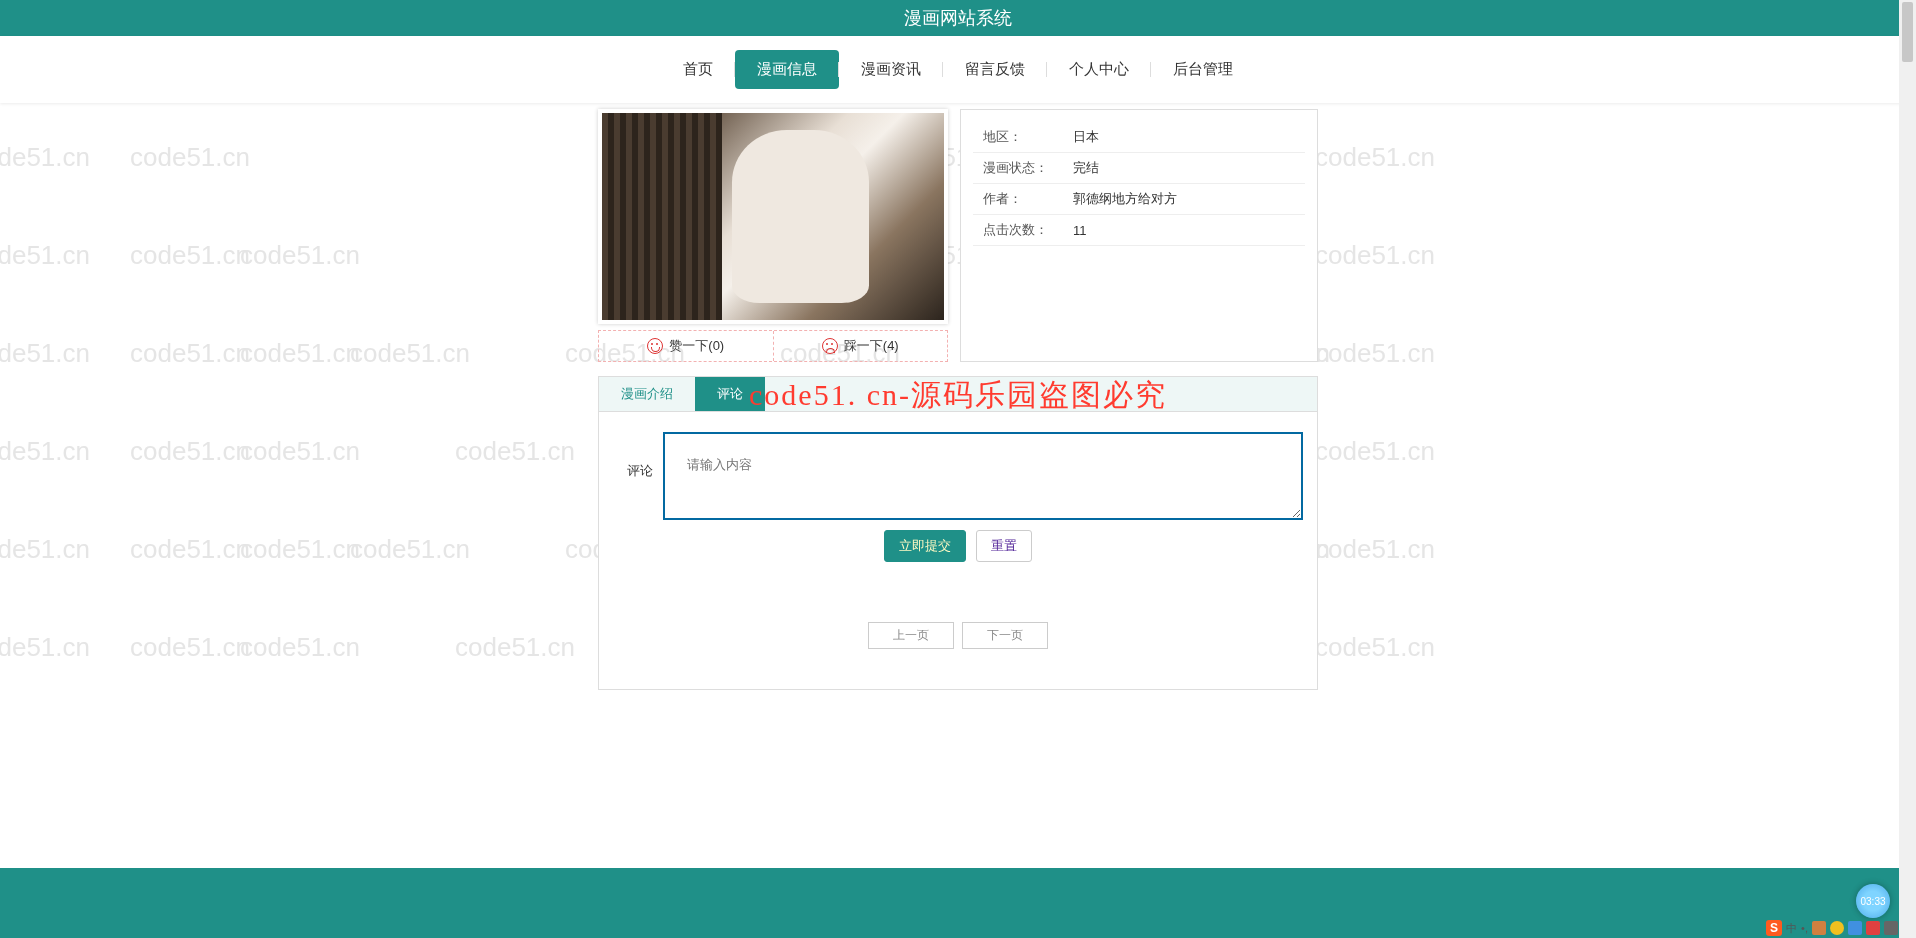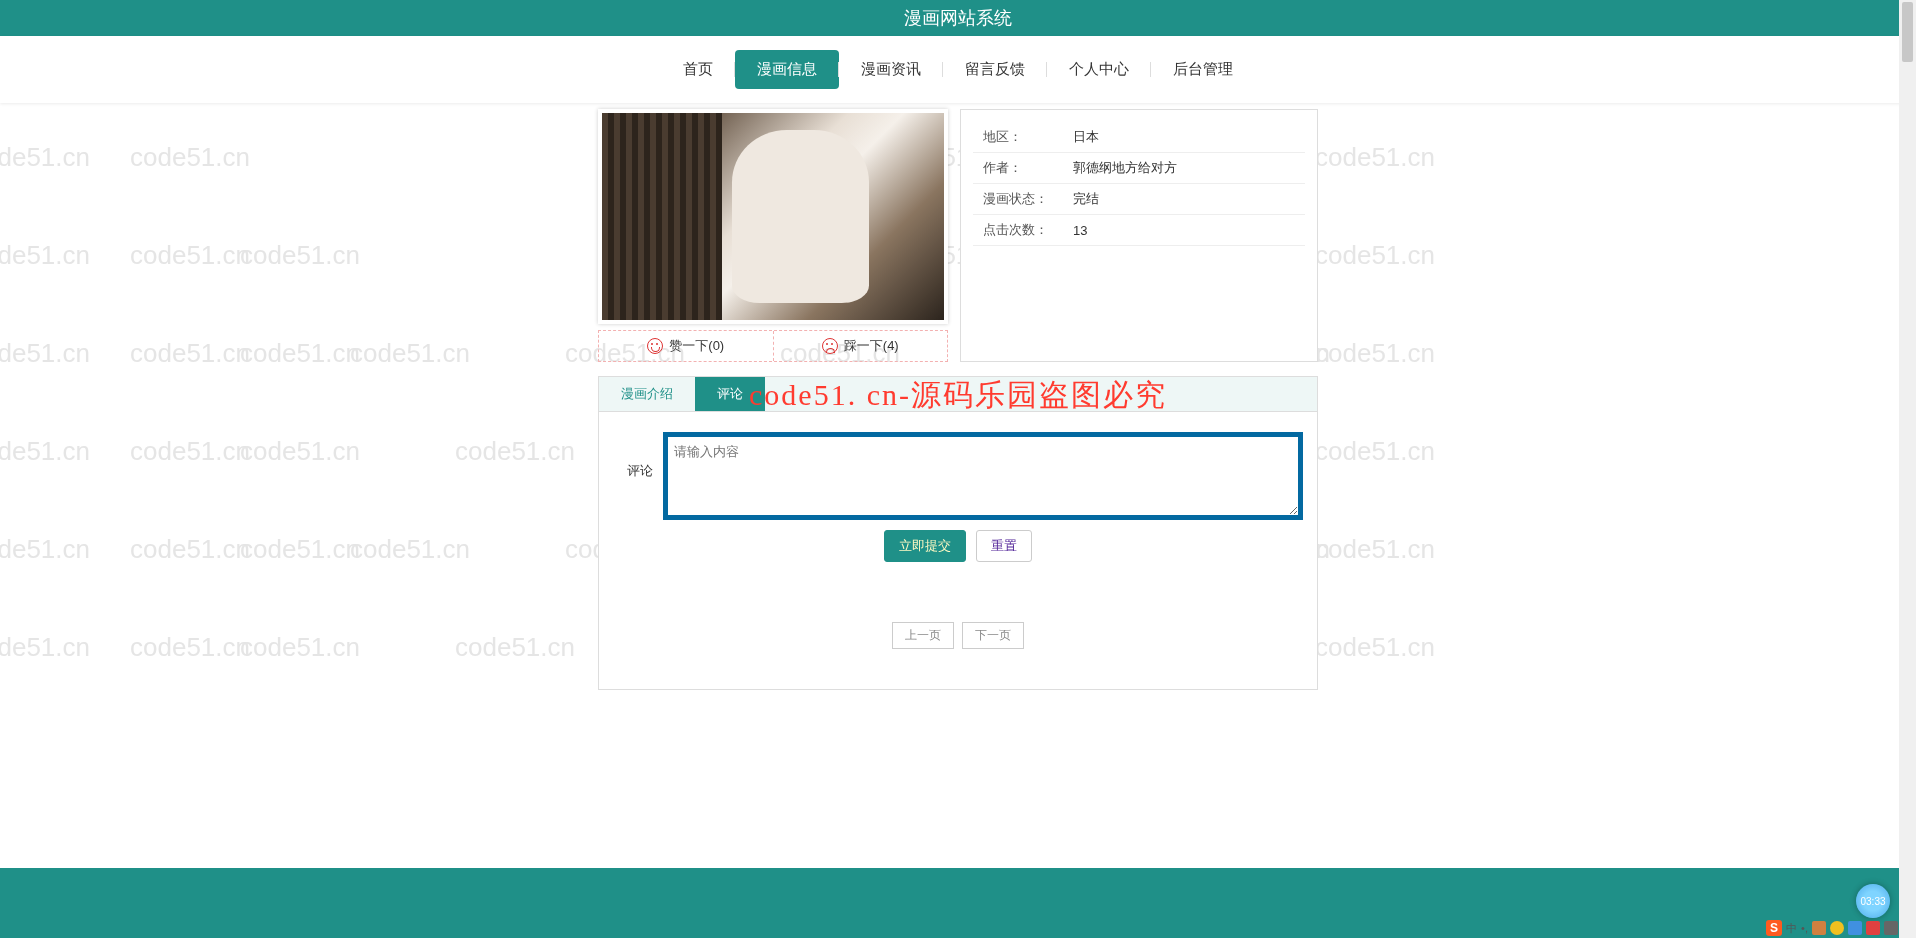--- a/index.html
+++ b/index.html
@@ -30,27 +30,27 @@
 .info-table{width:100%;border-collapse:collapse}
 .info-table td{padding:6px 10px;font-size:13px;border-bottom:1px solid #eee}
 .info-table td:first-child{width:90px;color:#555}
 .tabs-box{border:1px solid #ddd;margin-top:14px;background:#fff;padding-bottom:30px}
 .tabhdr{background:#eef7f6;display:flex;border-bottom:1px solid #ddd}
 .tab{padding:8px 22px;font-size:13px;cursor:pointer;color:#1f9088}
 .tab.active{background:#1f9088;color:#fff}
 .tabbody{padding:20px 14px 10px}
 .formrow{display:flex;align-items:flex-start;gap:10px;margin-bottom:10px}
 .formrow label{width:40px;padding-top:30px;font-size:13px;text-align:right}
-.formrow textarea{flex:1;height:88px;border:5px solid #0369a1;padding:6px;font-size:13px;resize:both;font-family:inherit}
+.formrow textarea{flex:1;height:88px;border:2px solid #0369a1;padding:22px;font-size:13px;resize:both;font-family:inherit}
 .btns{text-align:center;margin-top:6px}
 .btn{display:inline-block;padding:6px 14px;font-size:13px;border-radius:3px;cursor:pointer;border:1px solid transparent}
 .btn-primary{background:#1f9088;color:#fef9c3;border-color:#1f9088}
 .btn-default{background:#fff;color:#4c1d95;border-color:#ccc;margin-left:6px}
 .pager{text-align:center;margin-top:60px}
-.pgbtn{display:inline-block;border:1px solid #ccc;padding:4px 12px;font-size:12px;color:#888;margin:0 2px;cursor:pointer;background:#fff}
+.pgbtn{display:inline-block;border:1px solid #ccc;padding:4px 24px;font-size:12px;color:#888;margin:0 2px;cursor:pointer;background:#fff}
 .footer{position:absolute;left:0;right:0;bottom:0;height:70px;background:#1f9088;z-index:2}
 .redoverlay{position:absolute;left:50%;transform:translateX(-50%);top:375px;color:#ff3b2f;font-size:30px;font-weight:500;letter-spacing:2px;white-space:nowrap;z-index:3;pointer-events:none;font-family:"SimSun","Microsoft YaHei",serif}
 .scrollbar{position:fixed;top:0;right:0;width:17px;height:100%;background:#f0f0f0;z-index:5}
 .scrollbar::before{content:"";position:absolute;top:2px;left:3px;right:3px;height:60px;background:#c7c7c7;border-radius:2px}
 .tray{position:fixed;right:18px;bottom:2px;z-index:6;display:flex;align-items:center;gap:4px;font-size:11px;color:#555}
 .tray .sq{width:16px;height:16px;background:#ff5a1f;border-radius:3px;color:#fff;display:flex;align-items:center;justify-content:center;font-weight:bold;font-size:12px}
 .tray .ic{width:14px;height:14px;display:inline-block}
 .clock{position:fixed;right:26px;bottom:20px;width:34px;height:34px;border-radius:50%;background:radial-gradient(circle,#7fd4ff 40%,#4aa8e8 100%);box-shadow:0 0 6px rgba(0,0,0,.3);z-index:6;color:#fff;font-size:10px;display:flex;align-items:center;justify-content:center}
 </style>
 </head>
@@ -149,30 +149,30 @@
       </div>
     </div>
     <div class="right">
       <table class="info-table">
         <tbody>
             <tr>
               <td>地区：</td>
               <td>日本</td>
             </tr>
         <tr>
+              <td>漫画状态：</td>
+              <td>完结</td>
+            </tr>
+        <tr>
               <td>作者：</td>
               <td>郭德纲地方给对方</td>
             </tr>
         <tr>
-              <td>漫画状态：</td>
-              <td>完结</td>
-            </tr>
-        <tr>
               <td>点击次数：</td>
-              <td>13</td>
+              <td>11</td>
             </tr>
       </tbody>
         </table>
     </div>
   </div>
 
   <div class="tabs-box">
     <div class="tabhdr">
       <div class="tab">漫画介绍</div>
       <div class="tab active">评论</div>

